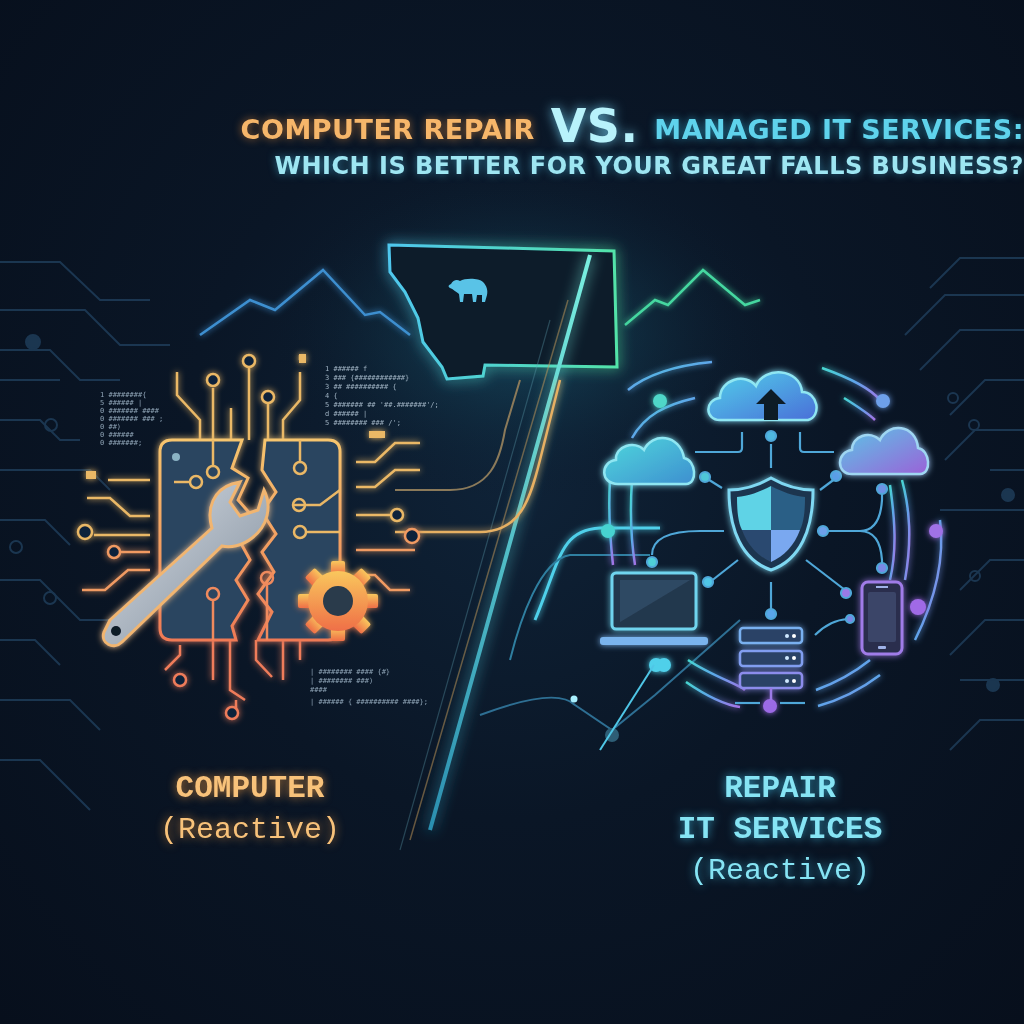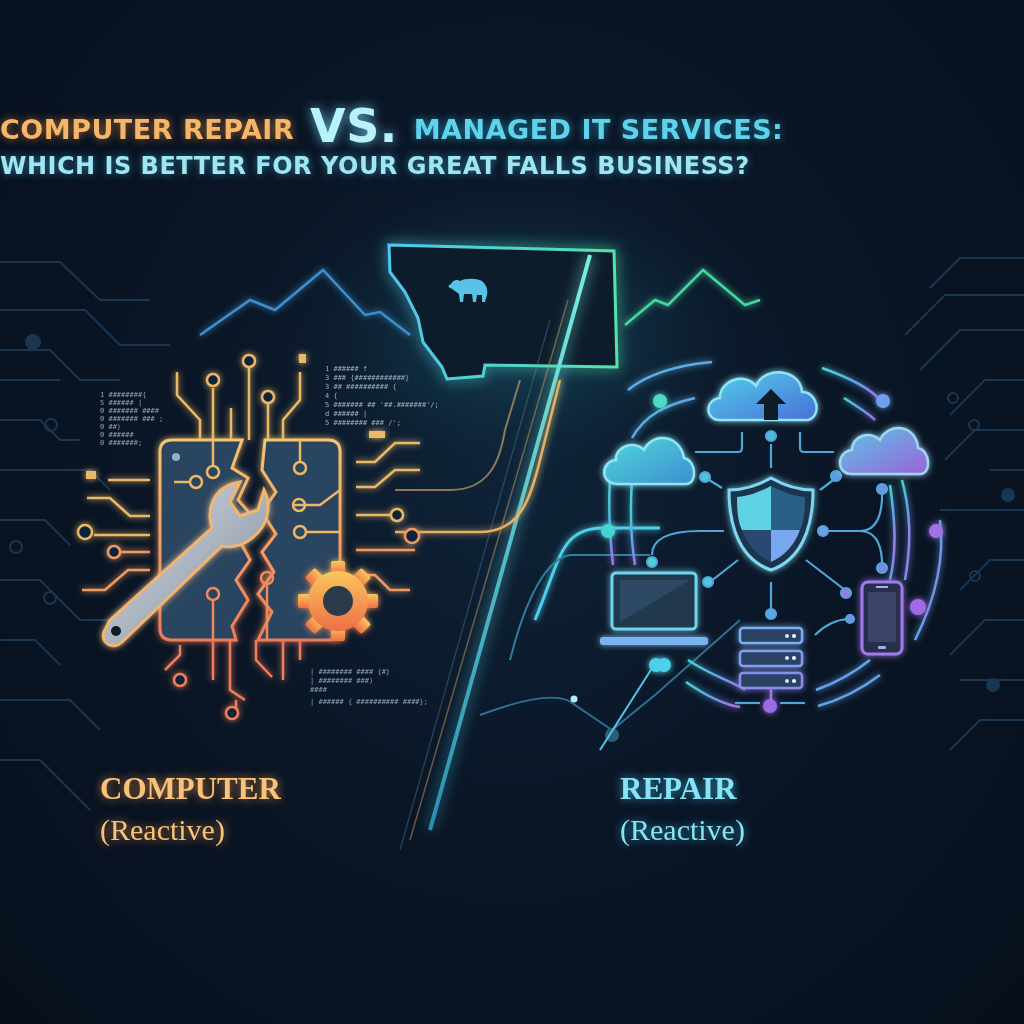--- a/index.html
+++ b/index.html
@@ -3,32 +3,32 @@
 <meta charset="utf-8">
 <style>
   html, body { margin: 0; padding: 0; }
   body {
     width: 1024px; height: 1024px; overflow: hidden; position: relative;
     background: radial-gradient(ellipse at 50% 45%, #0f2338 0%, #0a1626 45%, #070f1c 100%);
     font-family: "Liberation Sans", sans-serif;
   }
   .canvas { position: absolute; inset: 0; }
   .title {
-    position: absolute; left: 0; right: 0; text-align: left;
+    position: absolute; left: 0; right: 0; text-align: right;
     font-family: "DejaVu Sans", sans-serif; font-weight: bold; letter-spacing: 0.5px;
   }
   .title-line1 { top: 104px; font-size: 27px; line-height: 44px; }
   .title-line2 { top: 146px; font-size: 24px; line-height: 40px; color: #9ee6f2;
     text-shadow: 0 0 8px rgba(80,200,240,.55); }
   .t-left { color: #f6b66a; text-shadow: 0 0 8px rgba(246,150,60,.6); }
   .t-vs { color: #b8f2fb; font-size: 46px; vertical-align: -3px;
     text-shadow: 0 0 12px rgba(120,220,255,.8); margin: 0 6px; }
   .t-right { color: #5fd3ec; text-shadow: 0 0 8px rgba(60,200,240,.6); }
 
-  .label-block { position: absolute; text-align: left; font-family: Liberation Serif, serif; }
+  .label-block { position: absolute; text-align: center; font-family: Liberation Mono, monospace; }
   .label-left { left: 100px; width: 300px; top: 768px; color: #f8c27a;
     text-shadow: 0 0 10px rgba(246,160,70,.75); }
   .label-right { left: 620px; width: 320px; top: 768px; color: #86e4f4;
     text-shadow: 0 0 10px rgba(70,200,240,.75); }
   .label-main { font-size: 31px; font-weight: bold; line-height: 41px; display: block; }
   .label-sub { font-size: 30px; line-height: 42px; display: block; }
   svg text { font-family: "DejaVu Sans Mono", monospace; }
 </style>
 </head>
 <body>
@@ -387,15 +387,16 @@
     <span class="t-right">MANAGED IT SERVICES:</span>
   </div>
   <div class="title title-line2">WHICH IS BETTER FOR YOUR GREAT FALLS BUSINESS?</div>
 
   <div class="label-block label-left">
     <span class="label-main">COMPUTER</span>
     <span class="label-sub">(Reactive)</span>
   </div>
   <div class="label-block label-right">
     <span class="label-main">REPAIR</span>
+    <span class="label-main">IT SERVICES</span>
     <span class="label-sub">(Reactive)</span>
   </div>
 </div>
 
 </body></html>

